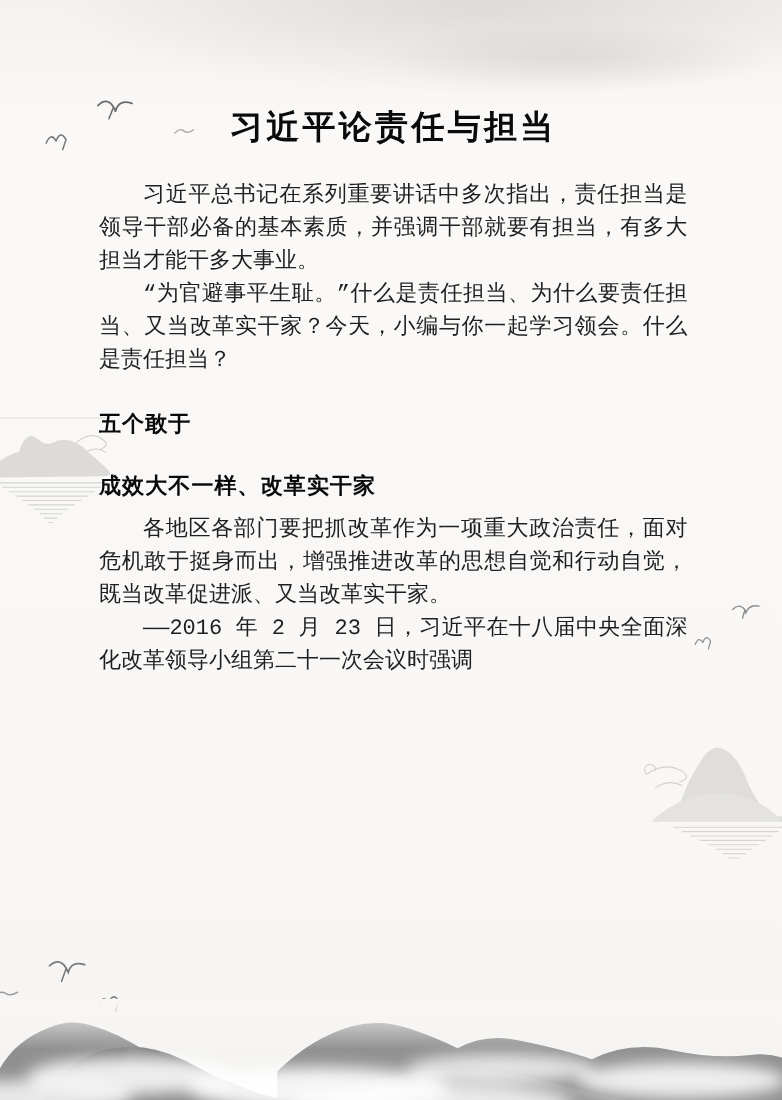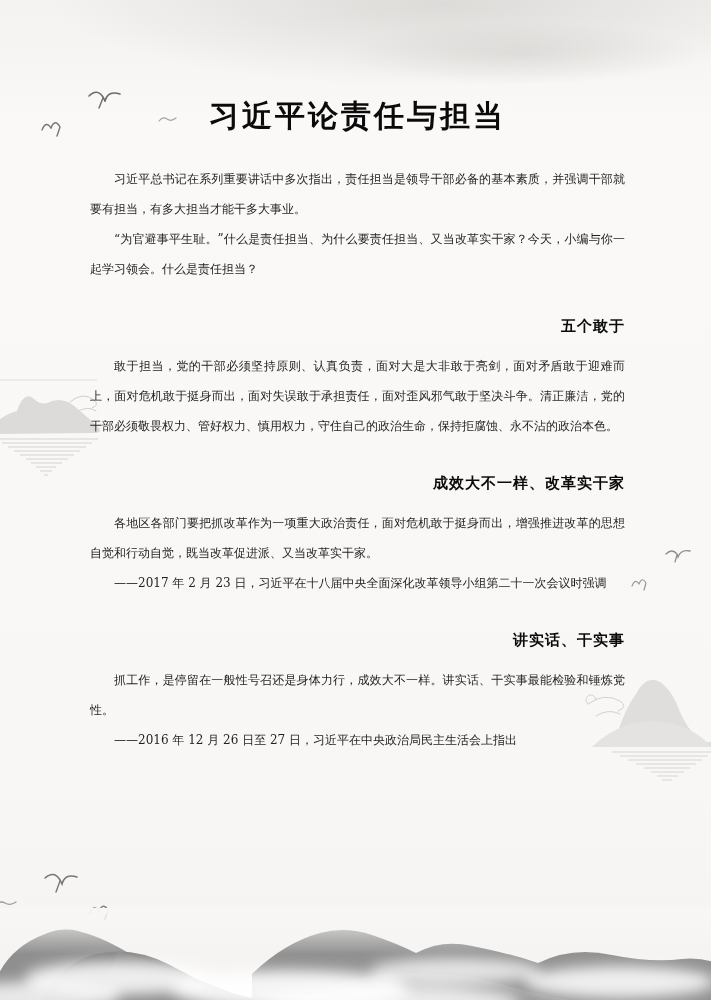--- a/index.html
+++ b/index.html
@@ -6,23 +6,23 @@
   .page{position:relative;width:711px;height:1000px;margin:0 auto;overflow:hidden;
         background:linear-gradient(180deg,#f3f2f0 0%,#faf9f7 12%,#f8f7f5 78%,#f4f3f1 100%);
         font-family:"DejaVu Serif", serif;color:#1d1d1d;}
   .top-mist{position:absolute;top:0;left:0;width:711px;height:120px;pointer-events:none;
         background:radial-gradient(75% 95% at 62% 4%, rgba(168,166,162,.30), rgba(168,166,162,0) 72%);}
   .top-mist2{position:absolute;top:18px;left:300px;width:400px;height:70px;pointer-events:none;
         background:radial-gradient(60% 60% at 55% 50%, rgba(150,148,144,.18), rgba(150,148,144,0) 75%);}
   .content{position:relative;padding:94px 86px 0 90px;}
   h1.title{font-family:"DejaVu Sans", sans-serif;font-size:30px;line-height:44px;font-weight:900;
         text-align:center;letter-spacing:3px;margin:0 0 26px 0;color:#0a0a0a;}
-  p.body{font-size:12px;line-height:30px;text-align:justify;text-indent:2em;margin:0;color:#1f1f1f;}
-  h2.sec{font-family:Liberation Serif, serif;font-size:15px;line-height:28px;font-weight:700;
-        text-align:right;letter-spacing:1px;margin:28px 0 11px 0;color:#0a0a0a;}
+  p.body{font-size:20px;line-height:30px;text-align:justify;text-indent:2em;margin:0;color:#1f1f1f;font-family:Liberation Mono, monospace;}
+  h2.sec{font-family:Liberation Serif, serif;font-size:20px;line-height:28px;font-weight:700;
+        text-align:left;letter-spacing:1px;margin:28px 0 11px 0;color:#0a0a0a;}
   .decor{position:absolute;pointer-events:none;}
   svg{display:block;}
 </style>
 </head>
 <body>
 
 <div class="page">
 
   <div class="top-mist"></div>
   <div class="top-mist2"></div>
@@ -142,29 +142,23 @@
   </span>
 
   <div class="content">
     <h1 class="title">习近平论责任与担当</h1>
 
     <p class="body">习近平总书记在系列重要讲话中多次指出，责任担当是领导干部必备的基本素质，并强调干部就要有担当，有多大担当才能干多大事业。</p>
     <p class="body">“为官避事平生耻。”什么是责任担当、为什么要责任担当、又当改革实干家？今天，小编与你一起学习领会。什么是责任担当？</p>
 
     <section>
       <h2 class="sec">五个敢于</h2>
-      <p class="body">敢于担当，党的干部必须坚持原则、认真负责，面对大是大非敢于亮剑，面对矛盾敢于迎难而上，面对危机敢于挺身而出，面对失误敢于承担责任，面对歪风邪气敢于坚决斗争。清正廉洁，党的干部必须敬畏权力、管好权力、慎用权力，守住自己的政治生命，保持拒腐蚀、永不沾的政治本色。</p>
     </section>
 
     <section>
       <h2 class="sec">成效大不一样、改革实干家</h2>
       <p class="body">各地区各部门要把抓改革作为一项重大政治责任，面对危机敢于挺身而出，增强推进改革的思想自觉和行动自觉，既当改革促进派、又当改革实干家。</p>
-      <p class="body">——2017 年 2 月 23 日，习近平在十八届中央全面深化改革领导小组第二十一次会议时强调</p>
+      <p class="body">——2016 年 2 月 23 日，习近平在十八届中央全面深化改革领导小组第二十一次会议时强调</p>
     </section>
 
-    <section>
-      <h2 class="sec">讲实话、干实事</h2>
-      <p class="body">抓工作，是停留在一般性号召还是身体力行，成效大不一样。讲实话、干实事最能检验和锤炼党性。</p>
-      <p class="body">——2016 年 12 月 26 日至 27 日，习近平在中央政治局民主生活会上指出</p>
-    </section>
   </div>
 
 </div>
 
 </body></html>

